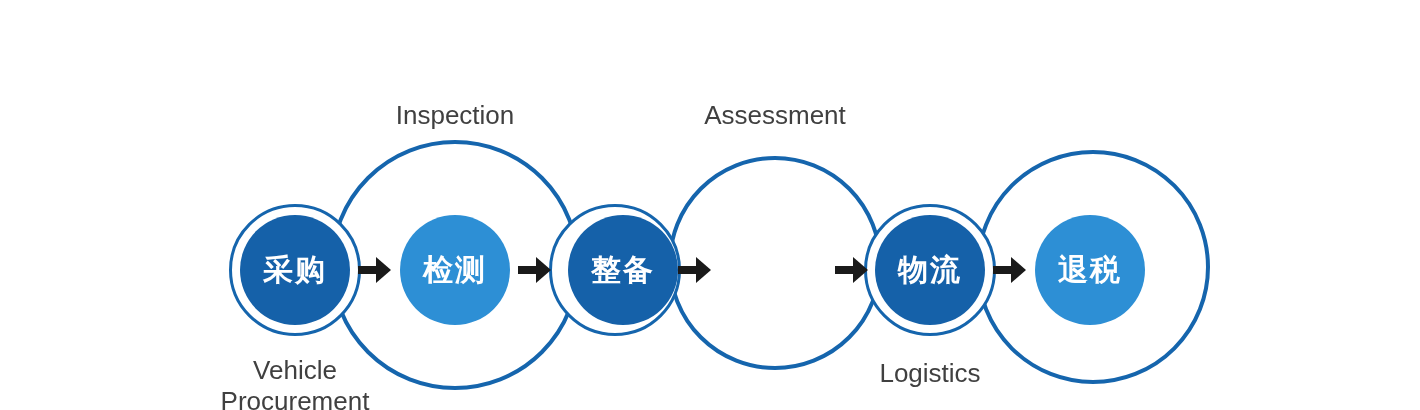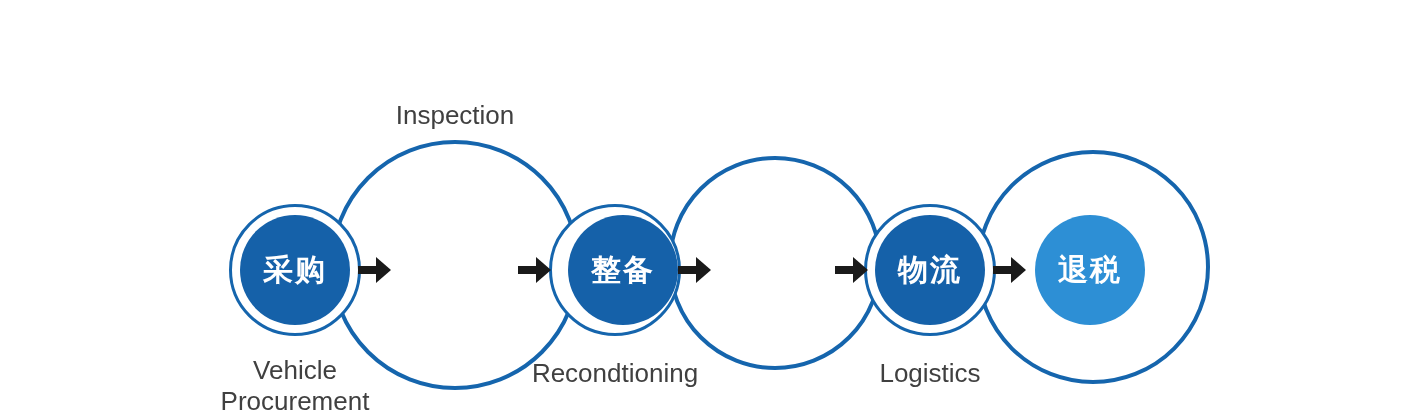--- a/index.html
+++ b/index.html
@@ -126,20 +126,23 @@
   <div class="ring-large ring-assessment"></div>
   <div class="ring-large ring-taxrefund"></div>
 
   <div class="ring-small rs1"></div>
   <div class="ring-small rs3"></div>
   <div class="ring-small rs5"></div>
 
   <div class="node node-dark n1">
     <span class="zh">采购</span>
   </div>
+  <div class="node node-light n2">
+    <span class="zh">检测</span>
+  </div>
   <div class="node node-dark n3">
     <span class="zh">整备</span>
   </div>
   <div class="node node-dark n5">
     <span class="zh">物流</span>
   </div>
   <div class="node node-light n6">
     <span class="zh">退税</span>
   </div>
 
@@ -158,17 +161,17 @@
   <div class="arrow a4">
     <div class="stem"></div>
     <div class="head"></div>
   </div>
   <div class="arrow a5">
     <div class="stem"></div>
     <div class="head"></div>
   </div>
 
   <div class="label-en lbl-inspection">Inspection</div>
+  <div class="label-en lbl-assessment">Assessment</div>
   <div class="label-en lbl-procurement">Vehicle Procurement</div>
-  <div class="label-en lbl-recond">Recondtioning</div>
   <div class="label-en lbl-logistics">Logistics</div>
 
 </div>
 
 </body></html>

